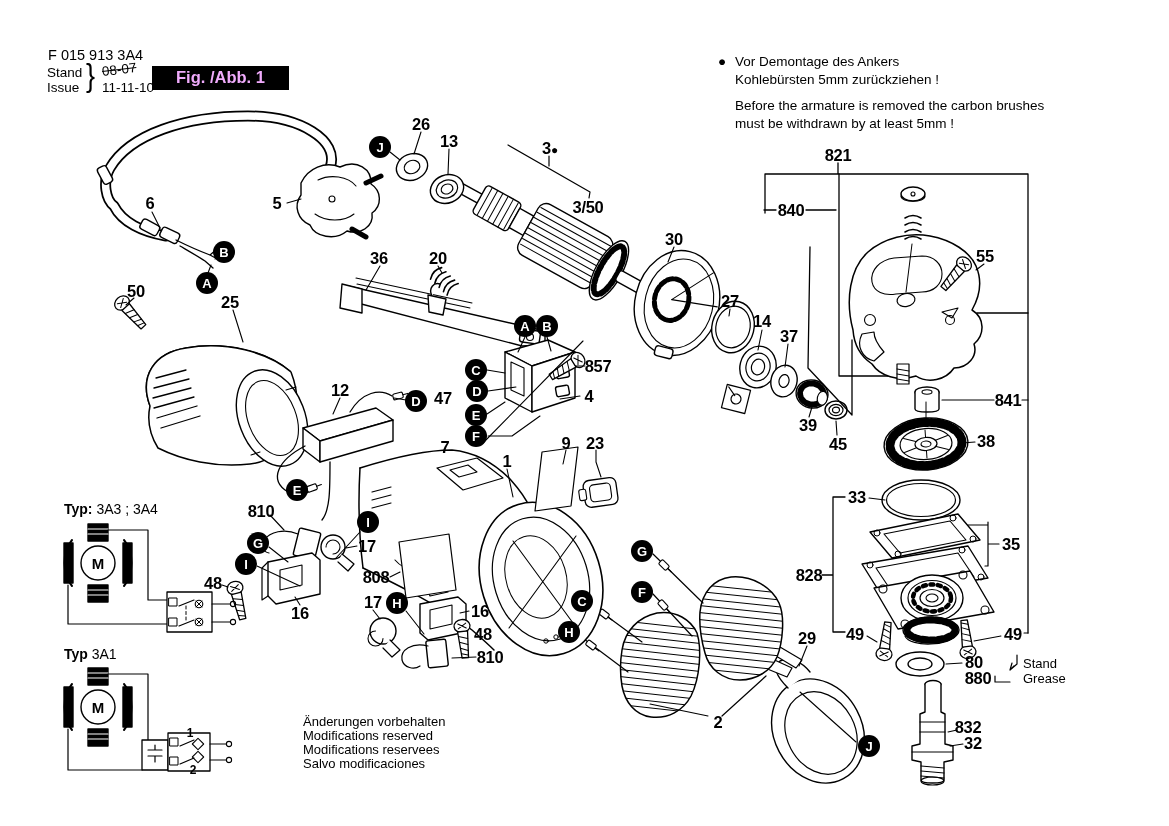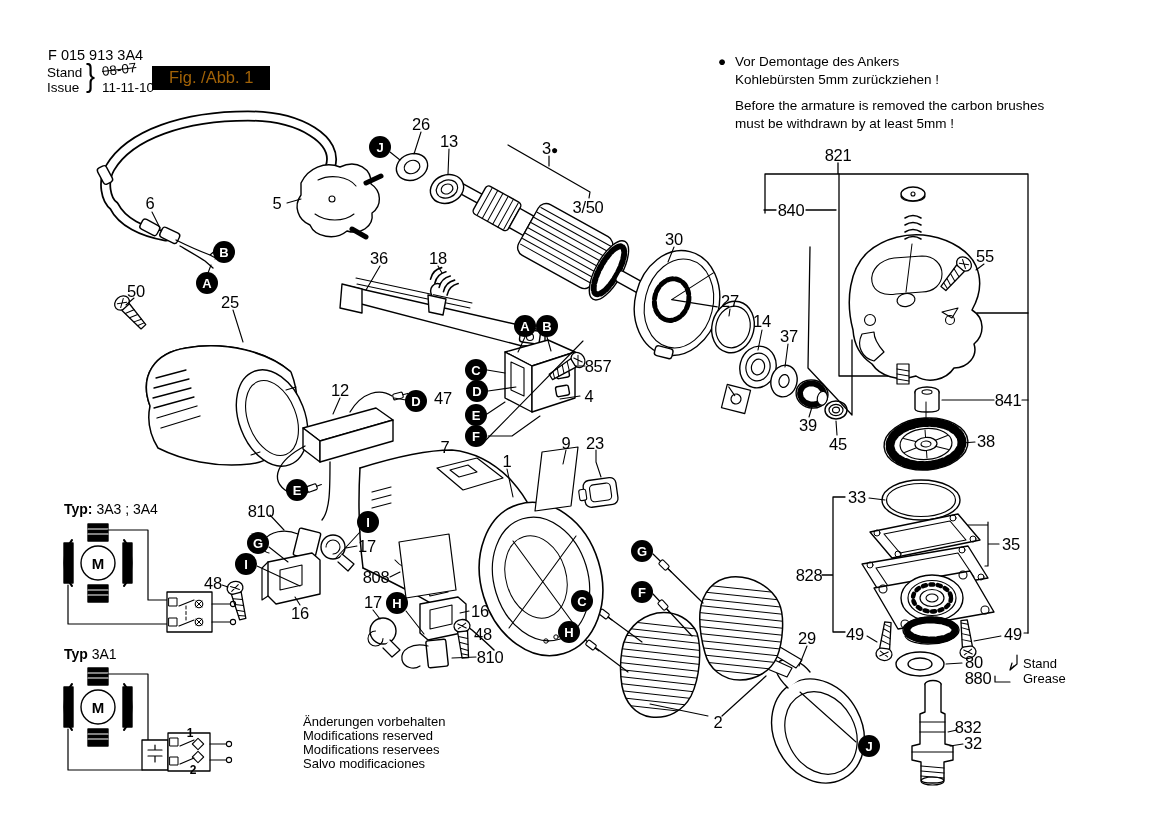--- a/index.html
+++ b/index.html
@@ -1,30 +1,30 @@
 <!DOCTYPE html>
 <html><head>
 <meta charset="utf-8">
 <style>
   html,body{margin:0;padding:0;background:#e8e8e8}
   .stage{position:relative;width:1169px;height:826px;background:#ffffff;
          font-family:"Liberation Sans",sans-serif;color:#000;overflow:hidden;margin:0 auto}
   .stage svg{position:absolute;left:0;top:0}
-  .lbl{position:absolute;transform:translate(-50%,-50%);font-weight:normal;
+  .lbl{position:absolute;transform:translate(-50%,-50%);font-weight:bold;
        font-size:16.5px;letter-spacing:-.3px;white-space:nowrap;line-height:1}
   .badge{position:absolute;width:22px;height:22px;border-radius:50%;background:#000;color:#fff;
          display:flex;align-items:center;justify-content:center;font-weight:bold;font-size:13px;
          transform:translate(-50%,-50%);line-height:1}
   .txt{position:absolute;font-size:13.5px;white-space:nowrap;line-height:1.35}
   .hdr-small{font-size:13.5px}
   .pn{font-size:14.5px}
   .brace{font-size:27px;font-weight:400;transform:scaleY(1.15)}
   .struck{display:inline-block;text-decoration:line-through;transform:rotate(-7deg)}
-  .figbox{position:absolute;background:#000;color:#a16207;font-weight:normal;font-size:16.5px;
-          padding:3px 17px 4px;line-height:1}
+  .figbox{position:absolute;background:#000;color:#f0abfc;font-weight:bold;font-size:16.5px;
+          padding:3px 24px 4px;line-height:1}
   .title{position:absolute;font-weight:bold;font-size:21px;letter-spacing:-.2px}
   .note-line{font-size:13.5px}
   .ftr{font-size:13px;line-height:1.28}
   .typ{font-size:14px}
   .typ b{font-weight:bold}
   .mlab{position:absolute;transform:translate(-50%,-50%);font-weight:bold;font-size:15px}
   .clab{position:absolute;transform:translate(-50%,-50%);font-weight:bold;font-size:12px}
   .gre{font-size:13px}
 </style>
 </head>
@@ -452,21 +452,21 @@
 
 <div class="lbl" style="left:150px;top:203px">6</div>
 <div class="lbl" style="left:277px;top:203px">5</div>
 <div class="lbl" style="left:136px;top:291px">50</div>
 <div class="lbl" style="left:230px;top:302px">25</div>
 <div class="lbl" style="left:421px;top:124px">26</div>
 <div class="lbl" style="left:449px;top:141px">13</div>
 <div class="lbl" style="left:550px;top:148px"><span>3</span><span style="font-size:12px">●</span></div>
 <div class="lbl" style="left:588px;top:207px">3/50</div>
 <div class="lbl" style="left:379px;top:258px">36</div>
-<div class="lbl" style="left:438px;top:258px">18</div>
+<div class="lbl" style="left:438px;top:258px">20</div>
 <div class="lbl" style="left:674px;top:239px">30</div>
 <div class="lbl" style="left:730px;top:301px">27</div>
 <div class="lbl" style="left:762px;top:321px">14</div>
 <div class="lbl" style="left:789px;top:336px">37</div>
 <div class="lbl" style="left:808px;top:425px">39</div>
 <div class="lbl" style="left:838px;top:444px">45</div>
 <div class="lbl" style="left:838px;top:155px">821</div>
 <div class="lbl" style="left:791px;top:210px">840</div>
 <div class="lbl" style="left:985px;top:256px">55</div>
 <div class="lbl" style="left:1008px;top:400px">841</div>

